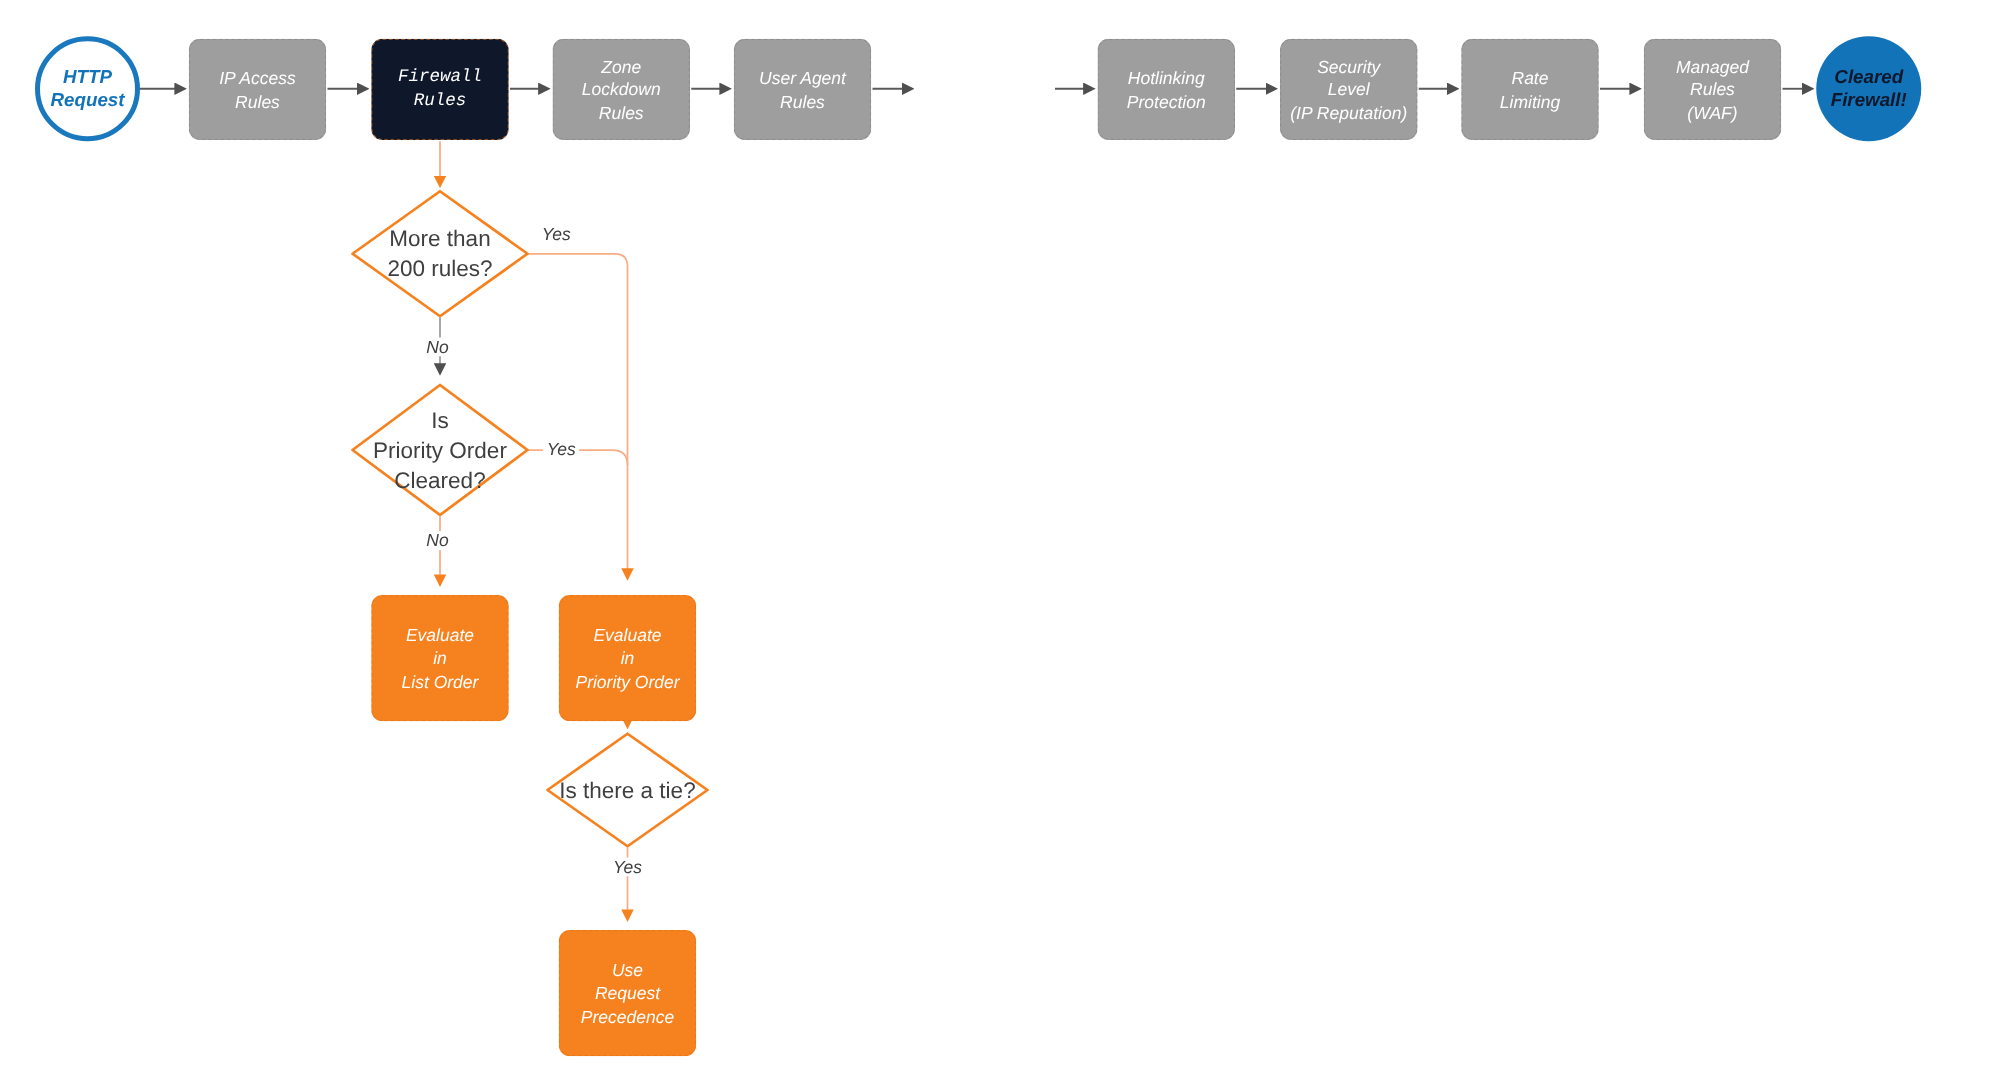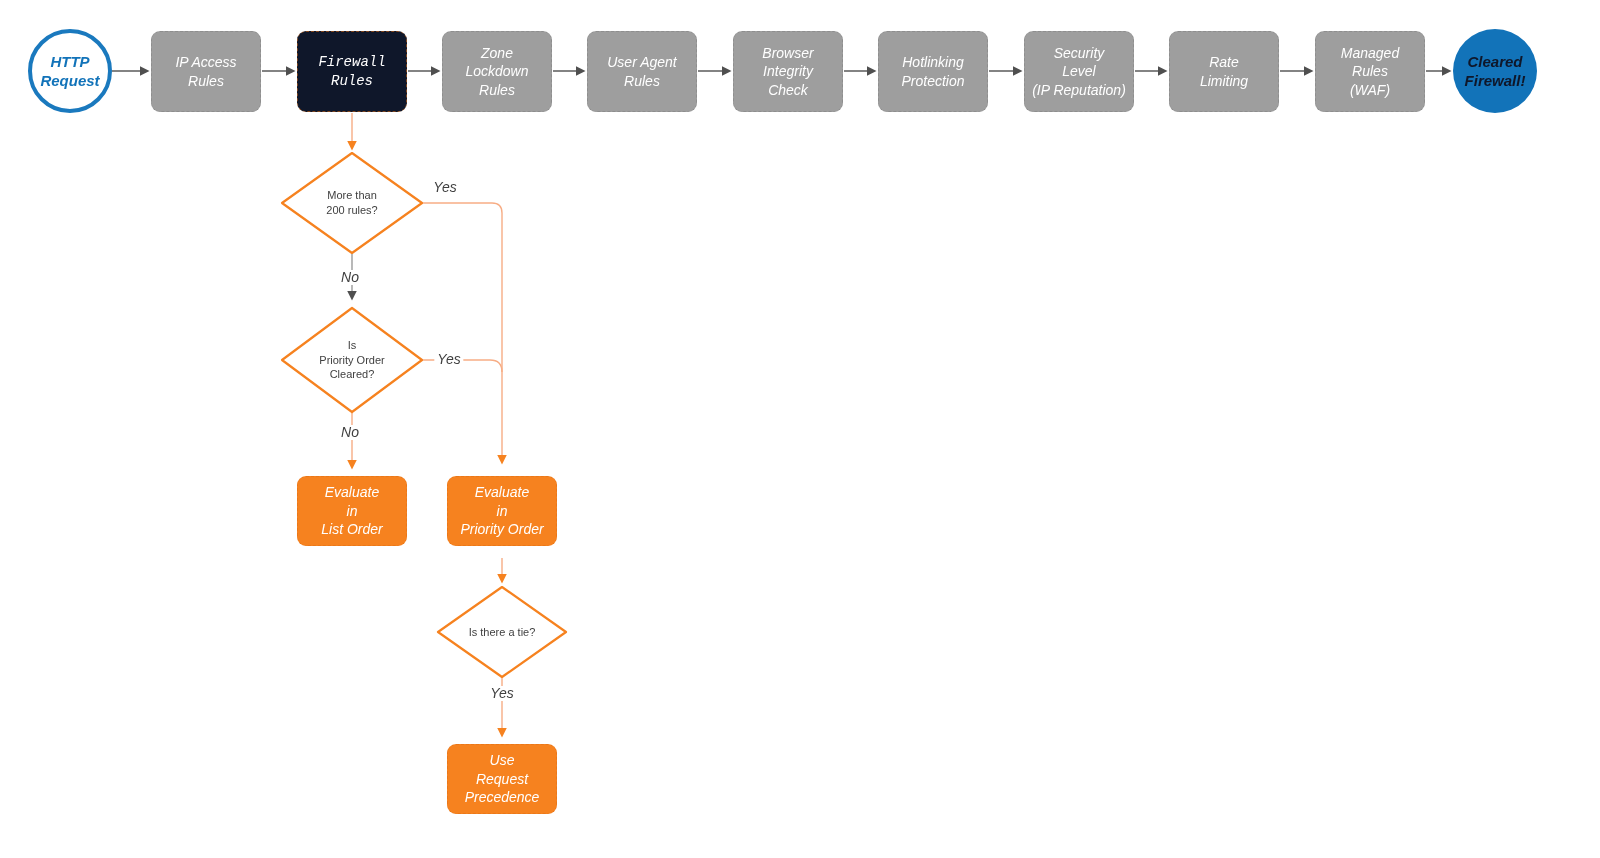--- a/index.html
+++ b/index.html
@@ -11,23 +11,23 @@
   .node{position:absolute;z-index:1;display:flex;align-items:center;justify-content:center;
     text-align:center;white-space:pre-line;box-sizing:border-box;}
   .stage{top:31px;width:110px;height:81px;border-radius:9px;color:#ffffff;
     font-style:italic;font-size:14px;line-height:1.32;}
   .stage.gray{background:#9e9e9e;border:1px dashed rgba(130,130,130,.55);}
   .stage.orange{background:#0f172a;border:1px dashed rgba(224,112,20,.55);font-family:Liberation Mono, monospace;}
   .circle-node{width:84px;height:84px;border-radius:50%;font-weight:bold;font-style:italic;
     font-size:15px;line-height:1.28;}
   .circle-start{left:28px;top:29px;background:#ffffff;border:4px solid #1a79be;color:#1273b9;}
   .circle-end{left:1453px;top:29px;background:#1273b9;color:#0f172a;}
-  .action{width:110px;height:70px;border-radius:9px;background:#f6821f;color:#ffffff;
+  .action{width:110px;height:101px;border-radius:9px;background:#f6821f;color:#ffffff;
     font-style:italic;font-size:14px;line-height:1.32;border:1px dashed rgba(224,112,20,.55);}
-  .dlabel{color:#3f3f3f;font-size:11px;line-height:1.35;background:transparent;}
+  .dlabel{color:#3f3f3f;font-size:18px;line-height:1.35;background:transparent;}
   .edge-label{position:absolute;z-index:2;transform:translateX(-50%);font-style:italic;
     font-size:14px;color:#3f3f3f;background:#ffffff;padding:0 3px;line-height:1.1;}
 </style>
 </head>
 <body>
 
 <div class="canvas">
 
   <svg class="connectors" width="1600" height="858" viewBox="0 0 1600 858">
     <defs>
@@ -81,23 +81,20 @@
 
   <div class="node stage gray" style="left:151px">IP Access
 Rules</div>
   <div class="node stage orange" style="left:297px">Firewall
 Rules</div>
   <div class="node stage gray" style="left:442px">Zone
 Lockdown
 Rules</div>
   <div class="node stage gray" style="left:587px">User Agent
 Rules</div>
-  <div class="node stage gray" style="left:733px">Browser
-Integrity
-Check</div>
   <div class="node stage gray" style="left:878px">Hotlinking
 Protection</div>
   <div class="node stage gray" style="left:1024px">Security
 Level
 (IP Reputation)</div>
   <div class="node stage gray" style="left:1169px">Rate
 Limiting</div>
   <div class="node stage gray" style="left:1315px">Managed
 Rules
 (WAF)</div>

